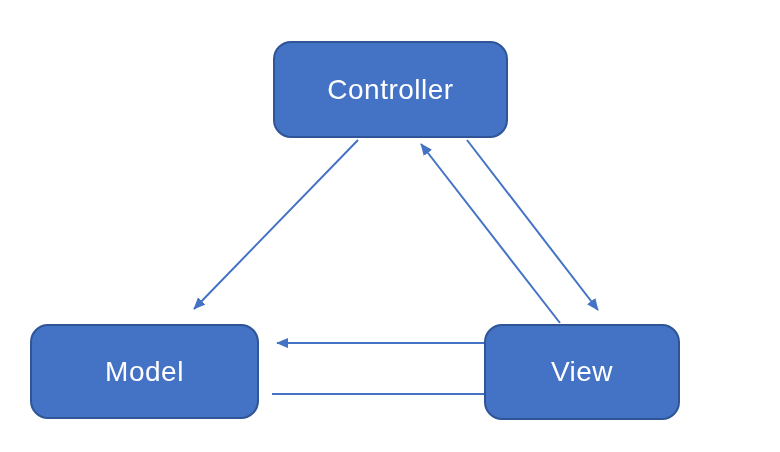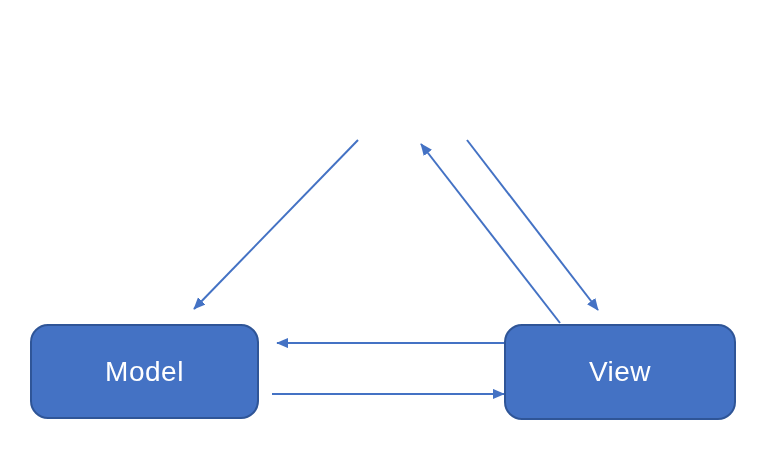--- a/index.html
+++ b/index.html
@@ -34,21 +34,21 @@
   }
   .node-label {
     color: #ffffff;
     font-size: 28px;
     font-weight: 400;
     letter-spacing: 0.5px;
     user-select: none;
   }
   .node-controller { left: 273px; top: 41px;  width: 235px; height: 97px; }
   .node-model      { left: 30px;  top: 324px; width: 229px; height: 95px; }
-  .node-view       { left: 504px; top: 324px; width: 232px; height: 96px; }
+  .node-view       { left: 484px; top: 324px; width: 196px; height: 96px; }
 </style>
 </head>
 <body>
 
 <div class="canvas">
 
   <svg class="edges" viewBox="0 0 780 452" xmlns="http://www.w3.org/2000/svg">
     <defs>
       <marker id="arrowhead" markerUnits="strokeWidth" markerWidth="6.5" markerHeight="5.5" refX="5.6" refY="2.6" orient="auto">
         <path d="M0,0 L6,2.6 L0,5.2 Z" fill="#4472c4"></path>
@@ -59,20 +59,23 @@
 
     <line x1="560" y1="323" x2="421" y2="144" stroke="#4472c4" stroke-width="2" marker-end="url(#arrowhead)"></line>
 
     <line x1="467" y1="140" x2="598" y2="310" stroke="#4472c4" stroke-width="2" marker-end="url(#arrowhead)"></line>
 
     <line x1="508" y1="343" x2="277" y2="343" stroke="#4472c4" stroke-width="2" marker-end="url(#arrowhead)"></line>
 
     <line x1="272" y1="394" x2="504" y2="394" stroke="#4472c4" stroke-width="2" marker-end="url(#arrowhead)"></line>
   </svg>
 
+  <div class="node node-controller">
+    <span class="node-label">Controller</span>
+  </div>
 
   <div class="node node-model">
     <span class="node-label">Model</span>
   </div>
 
   <div class="node node-view">
     <span class="node-label">View</span>
   </div>
 
 </div>

